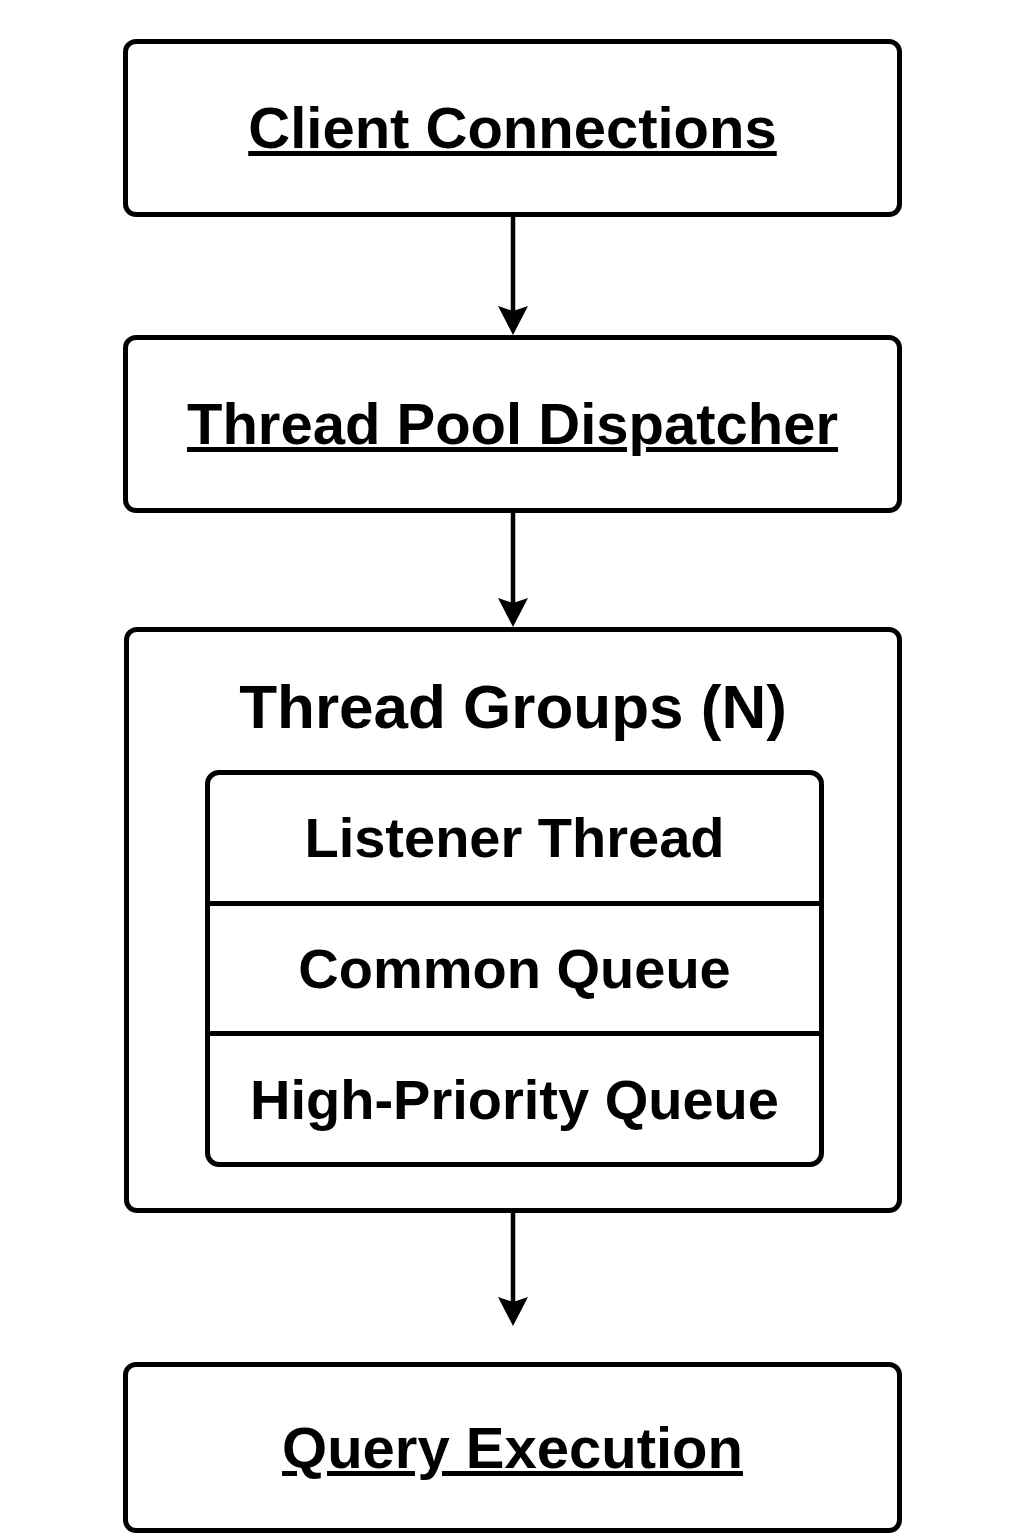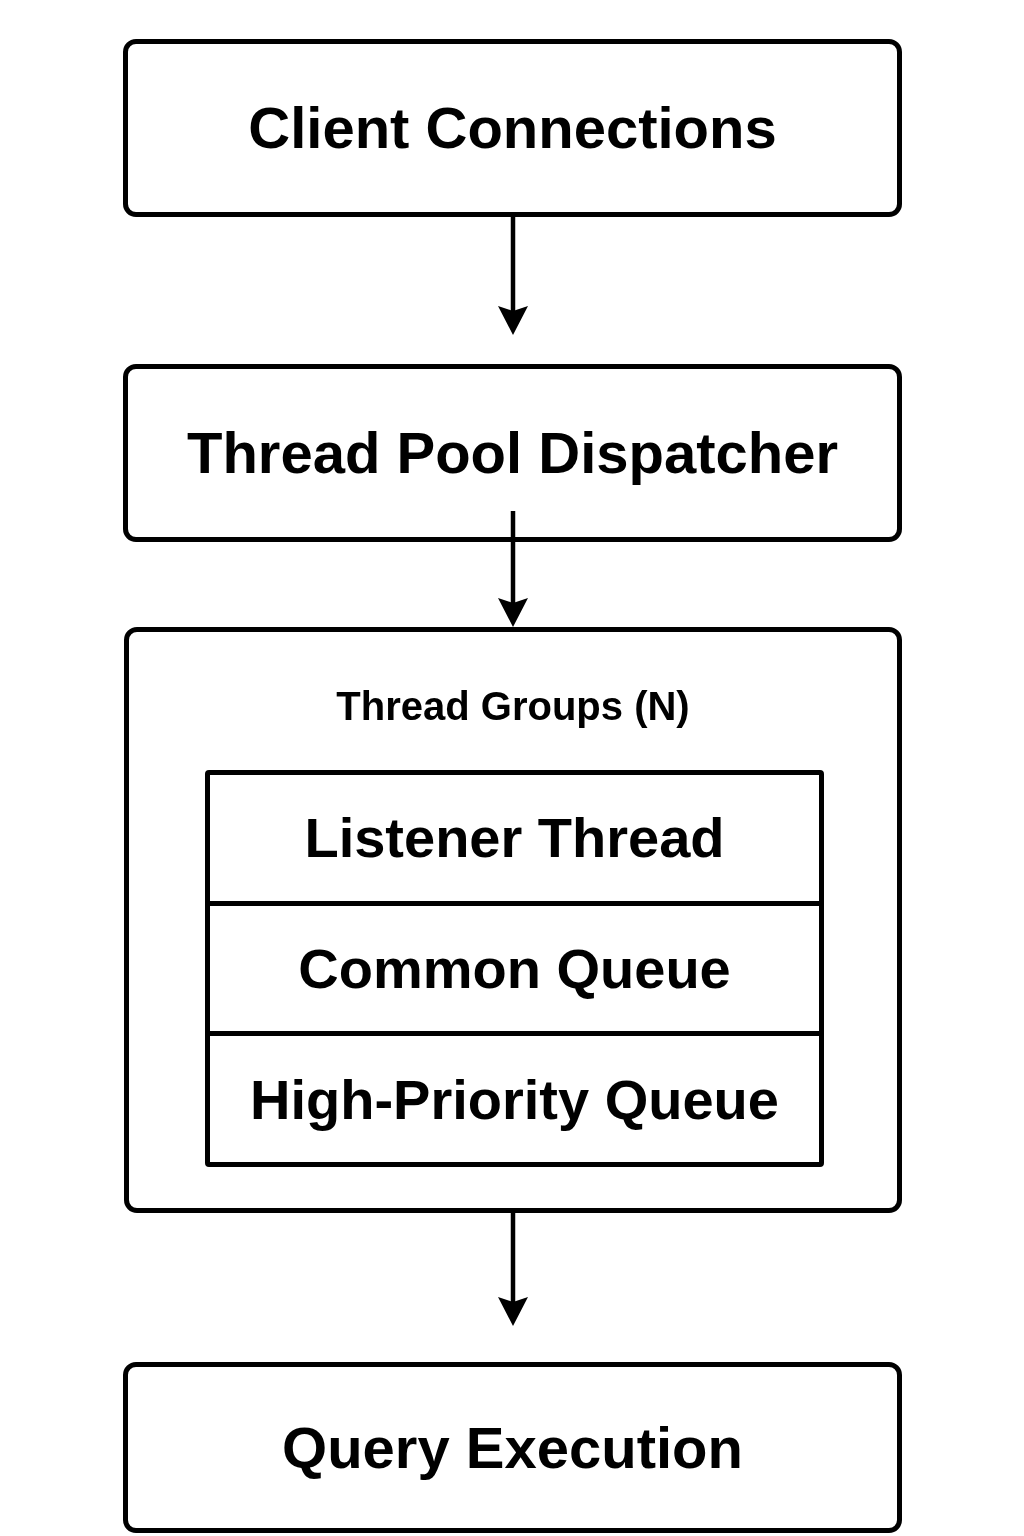--- a/index.html
+++ b/index.html
@@ -22,46 +22,47 @@
     box-sizing:border-box;
     border:5px solid var(--stroke);
     border-radius:13px;
     background:var(--bg);
     display:flex;align-items:center;justify-content:center;
   }
   .node-label{
     font-size:58px;
     line-height:1;
     white-space:nowrap;
+    text-decoration:underline;
   }
   .box-client{left:123px;top:39px;width:779px;height:178px;}
-  .box-dispatcher{left:123px;top:335px;width:779px;height:178px;margin-top:29px;}
+  .box-dispatcher{left:123px;top:335px;width:779px;height:178px;}
   .box-query{left:123px;top:1362px;width:779px;height:171px;}
 
   .group{
     position:absolute;
     left:124px;top:627px;width:778px;height:586px;
     box-sizing:border-box;
     border:5px solid var(--stroke);
     border-radius:13px;
     background:var(--bg);
   }
   .group-title{
     height:132px;
     display:flex;align-items:center;justify-content:center;
-    font-size:40px;
+    font-size:62px;
     padding-top:8px;
     white-space:nowrap;
   }
   .stack{
     position:absolute;
     left:76px;top:138px;width:619px;height:397px;
     box-sizing:border-box;
     border:5px solid var(--stroke);
-    border-radius:4px;
+    border-radius:14px;
     background:var(--bg);
     display:flex;flex-direction:column;
     overflow:hidden;
   }
   .stack-row{
     flex:1;
     display:flex;align-items:center;justify-content:center;
     font-size:56px;
     white-space:nowrap;
   }

